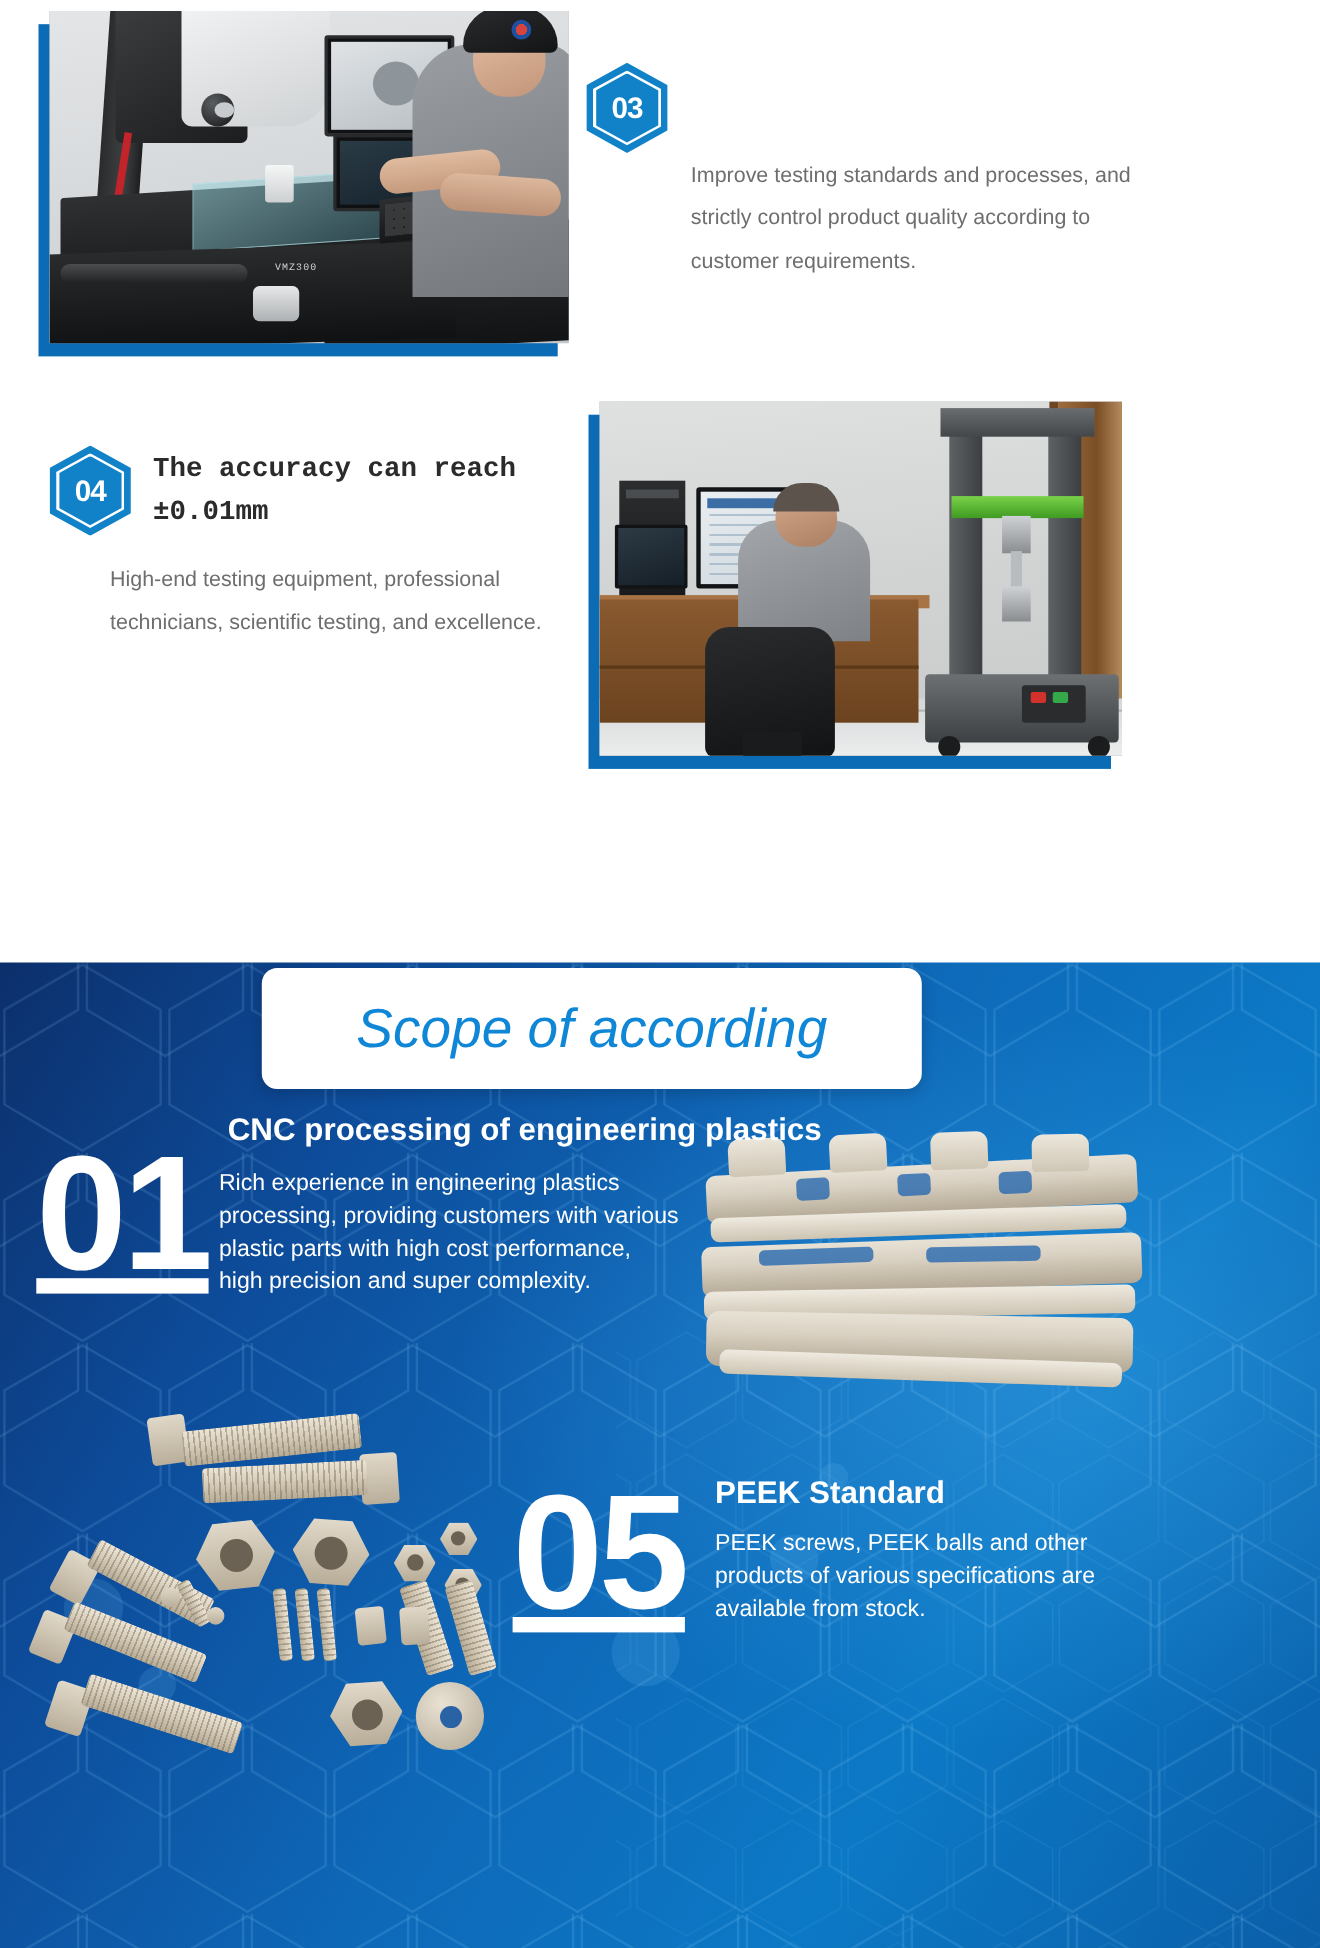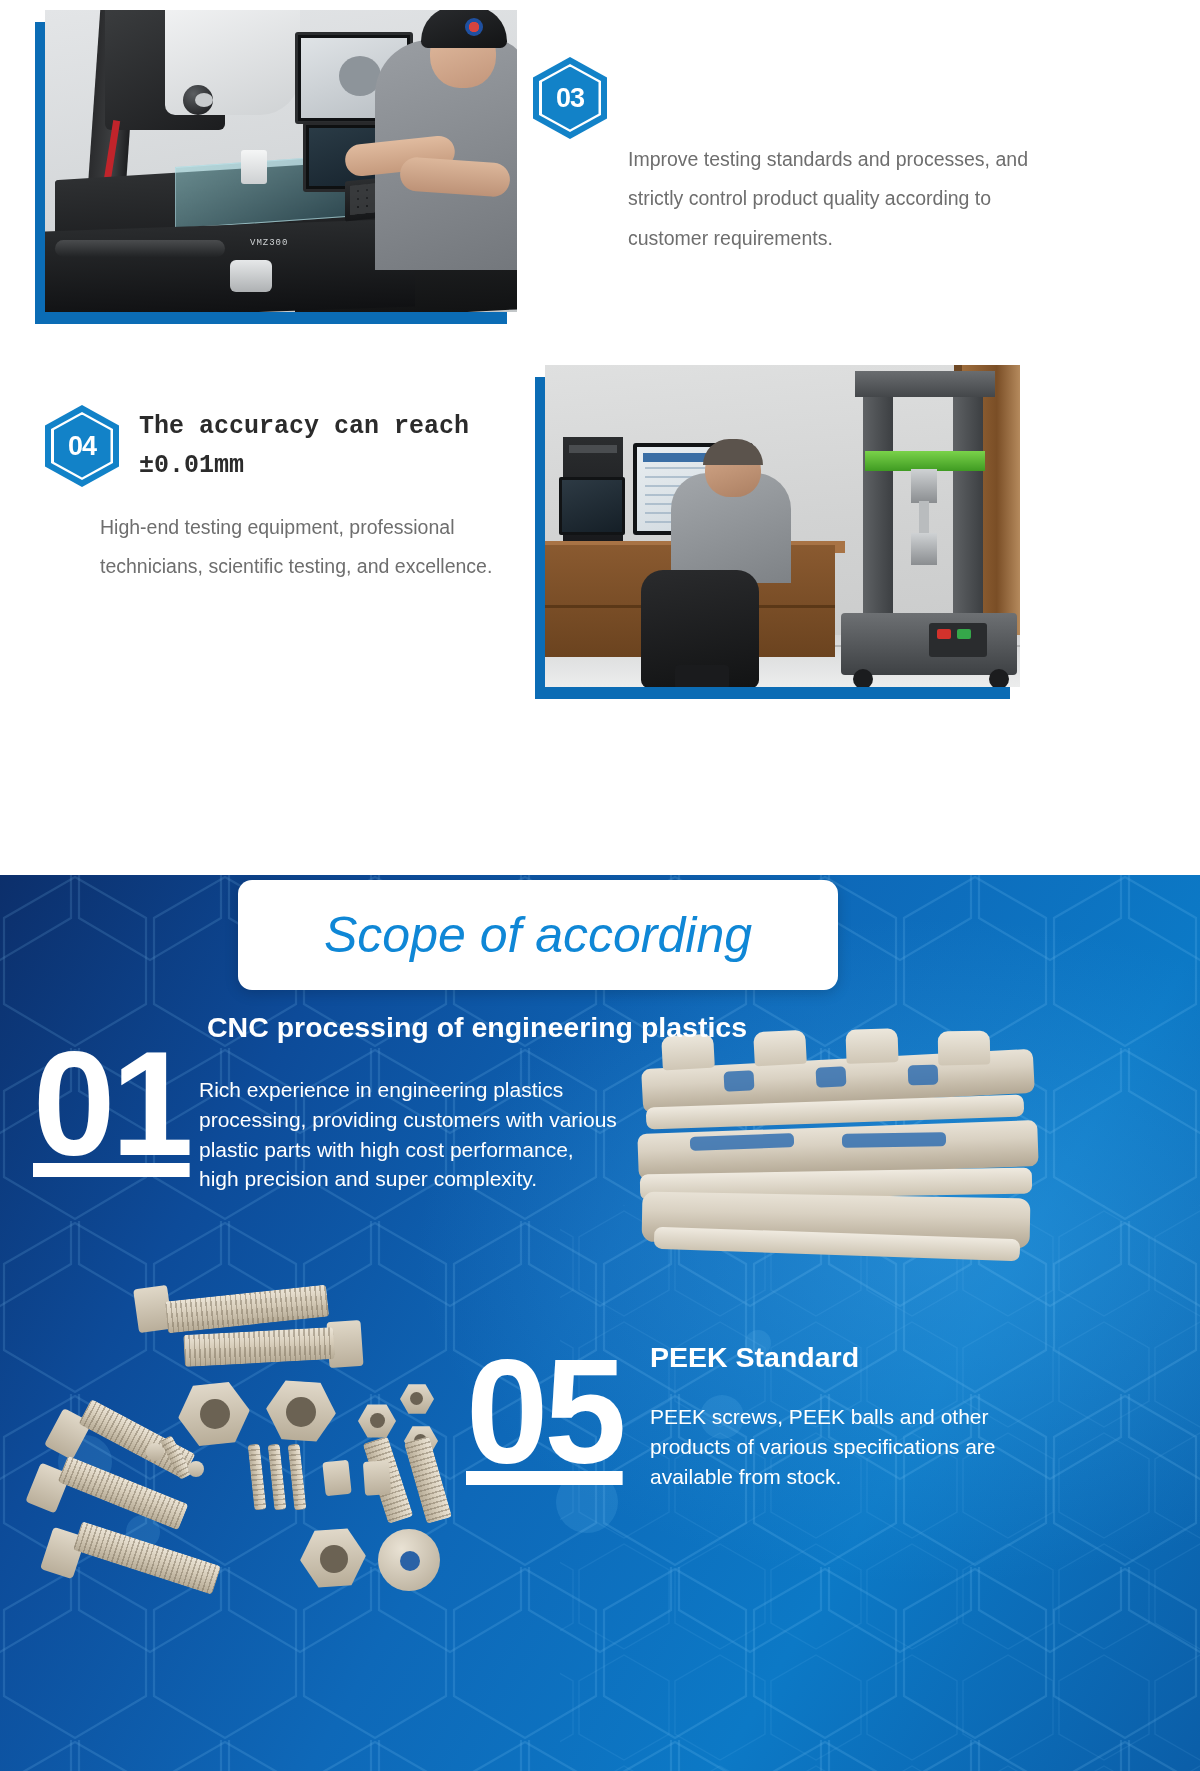--- a/index.html
+++ b/index.html
@@ -145,21 +145,21 @@
     box-shadow:0 3px 14px rgba(0,0,0,.18);
     display:flex; align-items:center; justify-content:center;
   }
   #scope-title { font-size:50px; font-style:italic; color:#0f87d6; font-weight:normal; }
 
   .big-num { position:absolute; color:#fff; font-weight:bold; line-height:1;text-decoration:underline; }
   #num-01 { left:33px; top:155px; font-size:148px; letter-spacing:-4px; }
   #num-02 { left:466px; top:463px; font-size:148px; letter-spacing:-4px; }
 
   .svc-title { position:absolute; color:#fff; font-size:28.5px; font-weight:bold; }
-  .svc-body  { position:absolute; color:#fff; font-size:21px; line-height:1.42;margin-top:14px; }
+  .svc-body  { position:absolute; color:#fff; font-size:21px; line-height:1.42; }
 
   #svc1-title { left:207px; top:136px; width:780px; }
   #svc1-body  { left:199px; top:186px; width:418px; }
   #svc2-title { left:650px; top:466px; width:420px; }
   #svc2-body  { left:650px; top:513px; width:370px; }
 
   
   #peek-chain { position:absolute; left:628px; top:160px; width:420px; height:232px; }
   .chain-slab {
     position:absolute; background:linear-gradient(180deg,#e8e2d6 0%,#d9d1c2 38%,#c4baa8 72%,#b3a895 100%);

